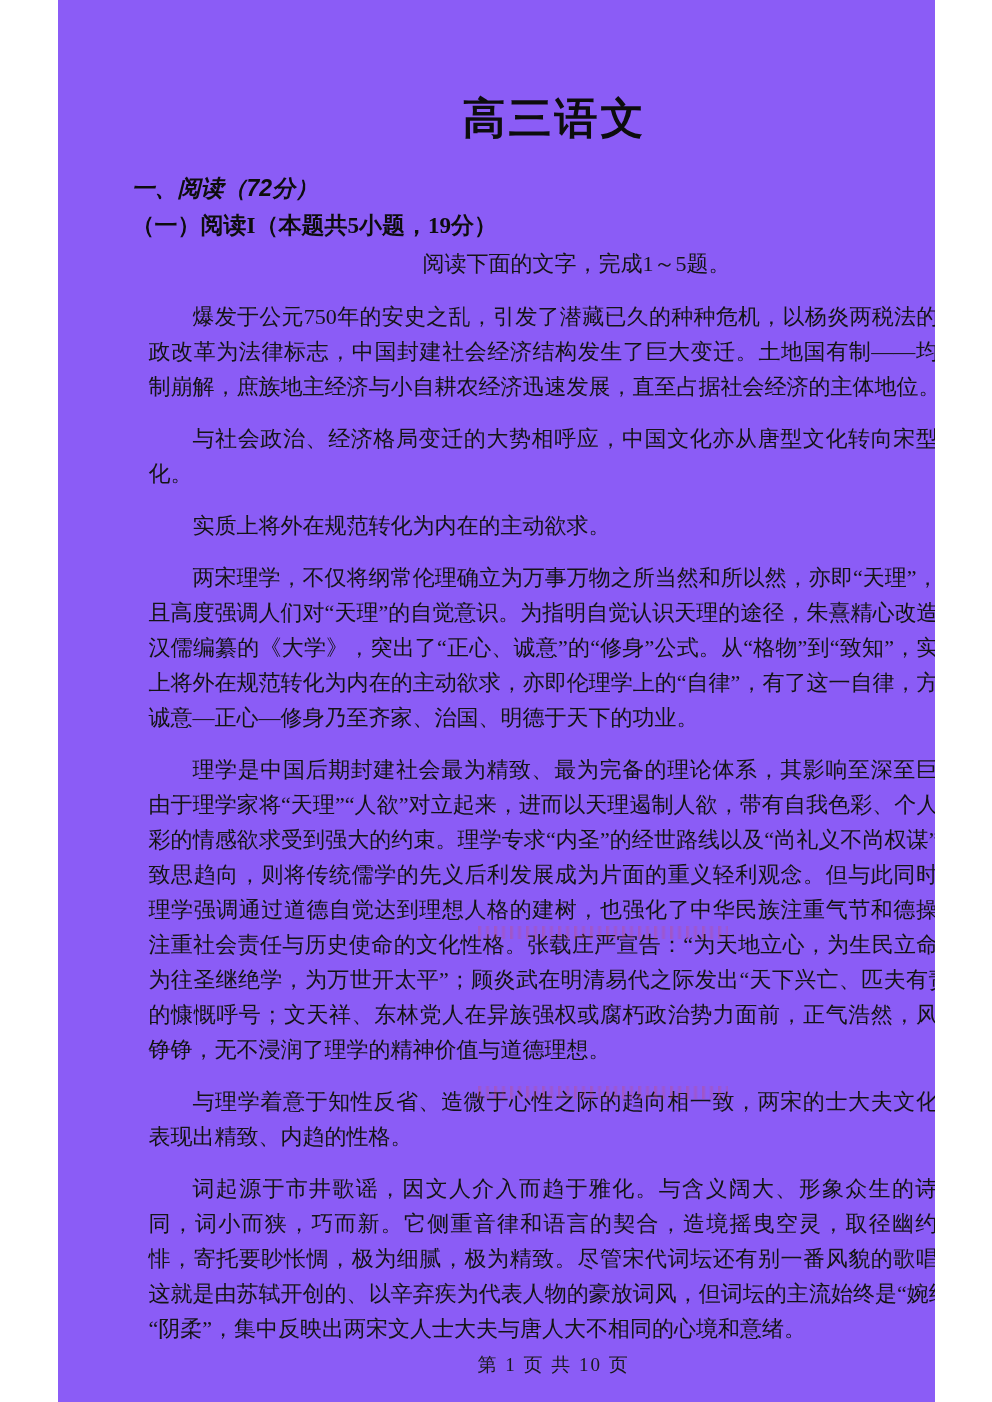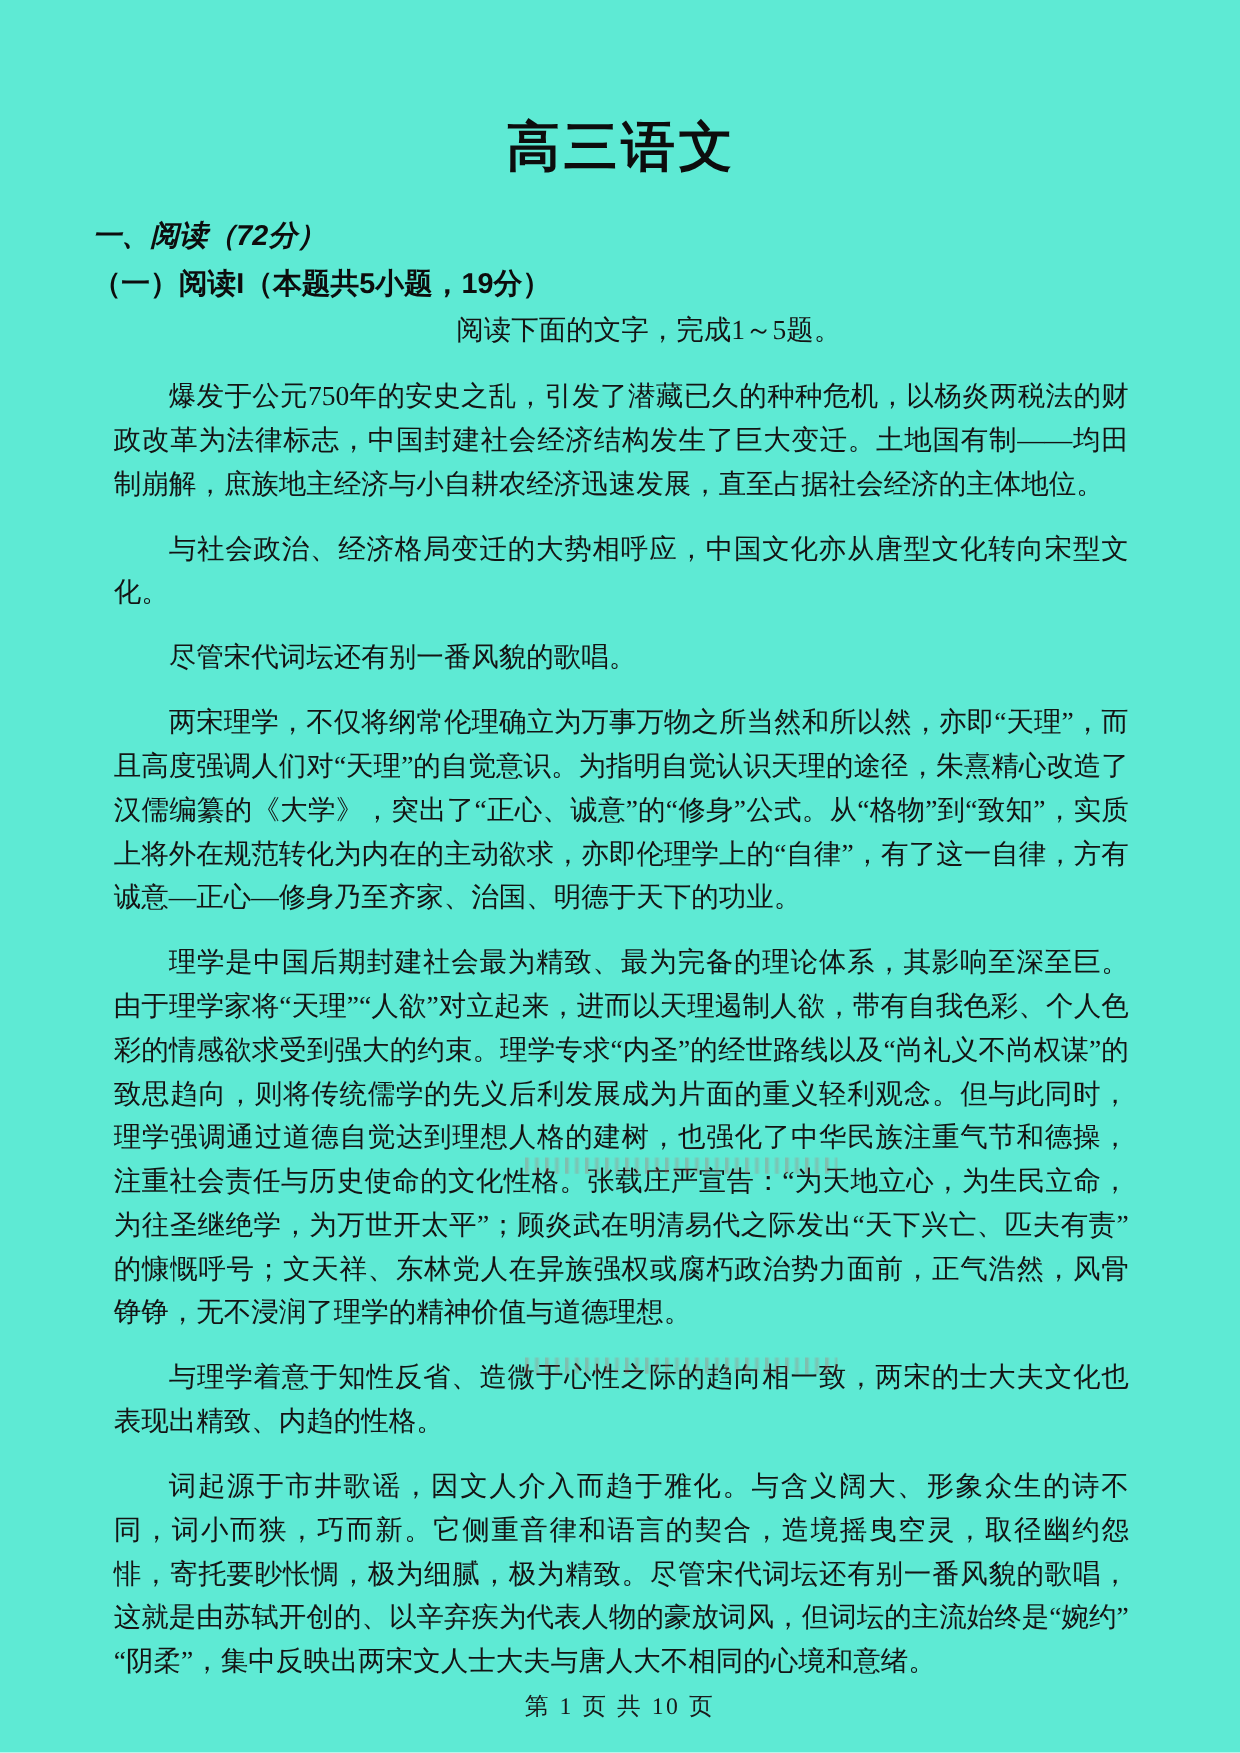--- a/index.html
+++ b/index.html
@@ -2,24 +2,24 @@
 <html lang="zh"><head>
 <meta charset="utf-8">
 <style>
   html, body {
     margin: 0;
     padding: 0;
     background: #ffffff;
   }
   .page {
     position: relative;
-    width: 992px;
+    width: 877px;
     height: 1402px;
     margin: 0 auto;
-    background: #5eead4;
+    background: #8b5cf6;
     color: #111111;
     font-family: "Liberation Serif", "DejaVu Serif", serif;
     overflow: hidden;
   }
   .content {
     position: absolute;
     top: 0;
     left: 74px;
     width: 846px;
   }
@@ -37,21 +37,21 @@
   .section-heading {
     font-family: "Liberation Sans", "DejaVu Sans", sans-serif;
     font-weight: 700;
     font-size: 23px;
     line-height: 36px;
     margin: 0;
     color: #0d0d0d;
     font-style: italic;
   }
   .subsection-heading {
-    font-family: Liberation Sans, sans-serif;
+    font-family: Liberation Serif, serif;
     font-weight: 700;
     font-size: 23px;
     line-height: 36px;
     margin: 2px 0 0 0;
     color: #0d0d0d;
   }
   .instruction {
     font-size: 22px;
     line-height: 36px;
     text-indent: 2em;
@@ -108,21 +108,21 @@
 
     <div class="section-heading">一、阅读（72分）</div>
 
     <div class="subsection-heading">（一）阅读I（本题共5小题，19分）</div>
 
     <div class="instruction">阅读下面的文字，完成1～5题。</div>
 
     <div class="passage">
       <p>爆发于公元750年的安史之乱，引发了潜藏已久的种种危机，以杨炎两税法的财政改革为法律标志，中国封建社会经济结构发生了巨大变迁。土地国有制——均田制崩解，庶族地主经济与小自耕农经济迅速发展，直至占据社会经济的主体地位。</p>
       <p>与社会政治、经济格局变迁的大势相呼应，中国文化亦从唐型文化转向宋型文化。</p>
-      <p>尽管宋代词坛还有别一番风貌的歌唱。</p>
+      <p>实质上将外在规范转化为内在的主动欲求。</p>
       <p>两宋理学，不仅将纲常伦理确立为万事万物之所当然和所以然，亦即“天理”，而且高度强调人们对“天理”的自觉意识。为指明自觉认识天理的途径，朱熹精心改造了汉儒编纂的《大学》，突出了“正心、诚意”的“修身”公式。从“格物”到“致知”，实质上将外在规范转化为内在的主动欲求，亦即伦理学上的“自律”，有了这一自律，方有诚意—正心—修身乃至齐家、治国、明德于天下的功业。</p>
       <p>理学是中国后期封建社会最为精致、最为完备的理论体系，其影响至深至巨。由于理学家将“天理”“人欲”对立起来，进而以天理遏制人欲，带有自我色彩、个人色彩的情感欲求受到强大的约束。理学专求“内圣”的经世路线以及“尚礼义不尚权谋”的致思趋向，则将传统儒学的先义后利发展成为片面的重义轻利观念。但与此同时，理学强调通过道德自觉达到理想人格的建树，也强化了中华民族注重气节和德操，注重社会责任与历史使命的文化性格。张载庄严宣告：“为天地立心，为生民立命，为往圣继绝学，为万世开太平”；顾炎武在明清易代之际发出“天下兴亡、匹夫有责”的慷慨呼号；文天祥、东林党人在异族强权或腐朽政治势力面前，正气浩然，风骨铮铮，无不浸润了理学的精神价值与道德理想。</p>
       <p>与理学着意于知性反省、造微于心性之际的趋向相一致，两宋的士大夫文化也表现出精致、内趋的性格。</p>
       <p>词起源于市井歌谣，因文人介入而趋于雅化。与含义阔大、形象众生的诗不同，词小而狭，巧而新。它侧重音律和语言的契合，造境摇曳空灵，取径幽约怨悱，寄托要眇怅惆，极为细腻，极为精致。尽管宋代词坛还有别一番风貌的歌唱，这就是由苏轼开创的、以辛弃疾为代表人物的豪放词风，但词坛的主流始终是“婉约”“阴柔”，集中反映出两宋文人士大夫与唐人大不相同的心境和意绪。</p>
     </div>
   </div>
 
   <div class="watermark w1"></div>
   <div class="watermark w2"></div>
 

